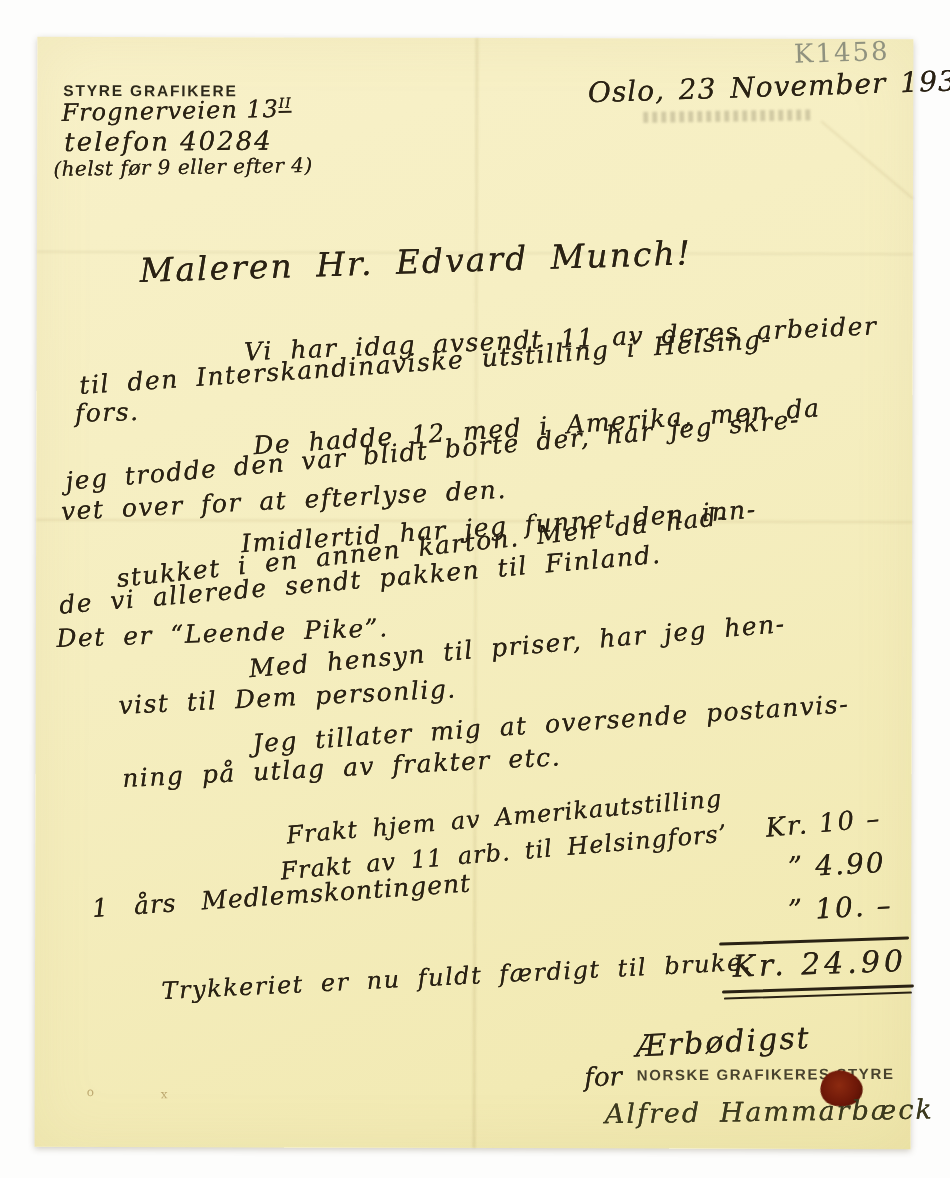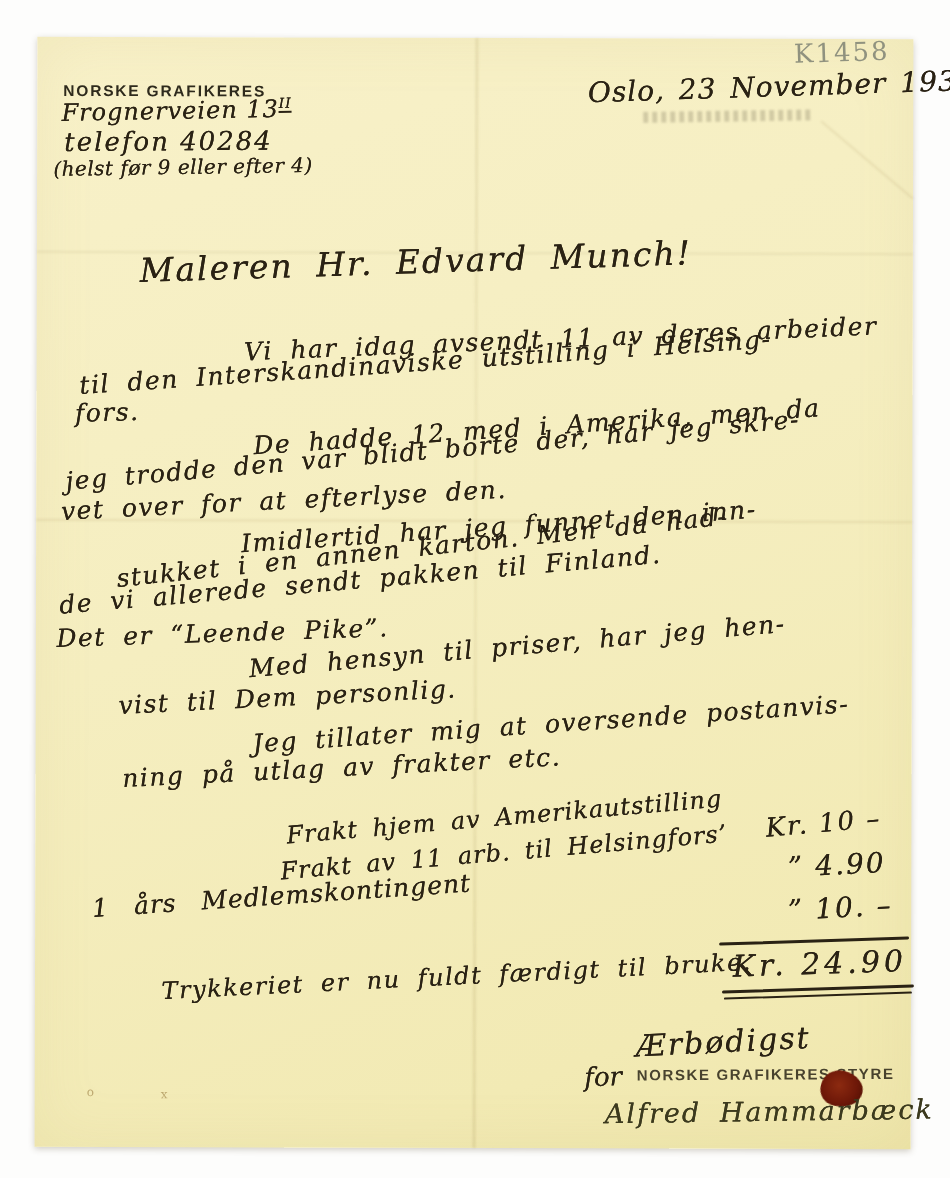--- a/index.html
+++ b/index.html
@@ -51,21 +51,21 @@
 
 <div class="paper">
 
   <div class="crease" style="left:438px;top:0;width:3px;height:1110px;background:linear-gradient(rgba(160,140,80,.18),rgba(160,140,80,.08) 40%,rgba(160,140,80,.20));filter:blur(1px);"></div>
   <div class="crease" style="left:0;top:214px;width:876px;height:2px;background:rgba(120,100,50,.10);filter:blur(1px);"></div>
   <div class="crease" style="left:0;top:482px;width:876px;height:2px;background:rgba(120,100,50,.12);filter:blur(1px);"></div>
   <div class="crease" style="left:770px;top:120px;width:120px;height:2px;background:rgba(120,100,50,.12);transform:rotate(40deg);filter:blur(1px);"></div>
 
   <div class="hw" style="left:756px;top:0px;font-size:26px;font-style:normal;color:#90927f;letter-spacing:2px;transform:rotate(-2deg);text-shadow:none;">K1458</div>
 
-  <div class="print" style="left:26px;top:45px;font-size:15.5px;letter-spacing:1.8px;border-bottom:none;">NORSKE GRAFIKERES</div>
+  <div class="print" style="left:26px;top:45px;font-size:15.5px;letter-spacing:1.8px;border-bottom:none;">STYRE GRAFIKERE</div>
   <div class="hw" style="left:24px;top:62px;font-size:24px;letter-spacing:1px;transform:rotate(-1.2deg);">
     <span>Frognerveien 13</span><sup style="font-size:14px;border-bottom:2px solid #2a2214;">II</sup>
   </div>
   <div class="hw" style="left:27px;top:90px;font-size:26px;letter-spacing:2px;transform:rotate(-.5deg);">telefon 40284</div>
   <div class="hw" style="left:16px;top:120px;font-size:20px;letter-spacing:.5px;transform:rotate(-1deg);">(helst før 9 eller efter 4)</div>
 
   <div class="hw" style="left:550px;top:38px;font-size:28px;letter-spacing:1px;word-spacing:4px;transform:rotate(-2deg);">Oslo, 23 November 1931 –</div>
   <div class="faded-stamp" style="left:606px;top:72px;"></div>
 
   <div class="hw" style="left:102px;top:214px;font-size:33px;letter-spacing:2px;word-spacing:10px;transform:rotate(-2deg);">Maleren Hr. Edvard Munch!</div>

